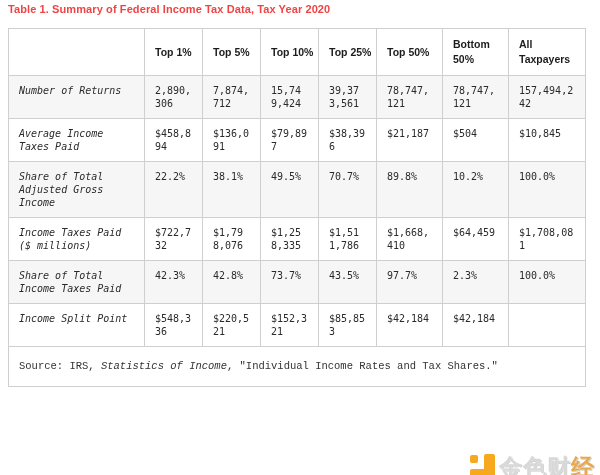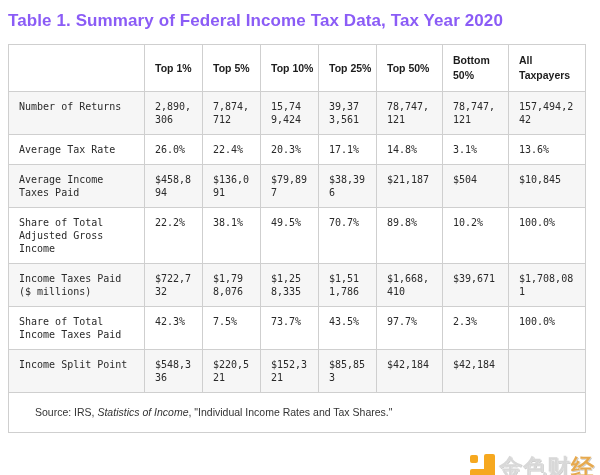--- a/index.html
+++ b/index.html
@@ -5,24 +5,24 @@
   * { box-sizing: border-box; }
   html, body { margin: 0; padding: 0; }
   body {
     width: 600px; height: 475px;
     background: #ffffff;
     font-family: "Liberation Sans", sans-serif;
     position: relative;
     overflow: hidden;
   }
   .page-title {
-    font-size: 17px;
+    font-size: 11px;
     font-weight: bold;
-    color: #8b5cf6;
-    margin: 11px 0 0 8px;
+    color: #ef4444;
+    margin: 3px 0 0 8px;
     letter-spacing: 0.1px;
   }
   table.tax-table {
     border-collapse: collapse;
     table-layout: fixed;
     width: 484px;
     margin: 13px 0 0 8px;
   }
   .tax-table th, .tax-table td {
     border: 1px solid #cfcfcf;
@@ -43,27 +43,27 @@
     font-family: "DejaVu Sans Mono", "Liberation Mono", monospace;
     font-size: 10px;
     line-height: 13px;
     color: #2a2a2a;
     text-align: left;
     vertical-align: top;
     padding: 8px 10px;
     word-break: break-all;
     background: #ffffff;
   }
-  .tax-table tbody td.lbl { word-break: normal; }
+  .tax-table tbody td.lbl { word-break: normal; font-style: italic; }
   .tax-table tbody tr:nth-child(odd) td { background: #f6f6f6; }
   .tax-table tfoot td {
-    font-family: Liberation Sans, sans-serif;
+    font-family: Liberation Mono, monospace;
     font-size: 10.5px;
     color: #333333;
-    padding: 13px 26px;
+    padding: 13px 10px;
     background: #ffffff;
     line-height: 13px;
   }
   .tax-table tfoot em { font-style: italic; }
   
   .watermark {
     position: absolute;
     right: 5px;
     top: 454px;
     display: flex;
@@ -131,30 +131,20 @@
       <td class="lbl">Number of Returns</td>
       <td>2,890,306</td>
       <td>7,874,712</td>
       <td>15,749,424</td>
       <td>39,373,561</td>
       <td>78,747,121</td>
       <td>78,747,121</td>
       <td>157,494,242</td>
     </tr>
     <tr>
-      <td class="lbl">Average Tax Rate</td>
-      <td>26.0%</td>
-      <td>22.4%</td>
-      <td>20.3%</td>
-      <td>17.1%</td>
-      <td>14.8%</td>
-      <td>3.1%</td>
-      <td>13.6%</td>
-    </tr>
-    <tr>
       <td class="lbl">Average Income Taxes Paid</td>
       <td>$458,894</td>
       <td>$136,091</td>
       <td>$79,897</td>
       <td>$38,396</td>
       <td>$21,187</td>
       <td>$504</td>
       <td>$10,845</td>
     </tr>
     <tr>
@@ -167,27 +157,27 @@
       <td>10.2%</td>
       <td>100.0%</td>
     </tr>
     <tr>
       <td class="lbl">Income Taxes Paid ($ millions)</td>
       <td>$722,732</td>
       <td>$1,798,076</td>
       <td>$1,258,335</td>
       <td>$1,511,786</td>
       <td>$1,668,410</td>
-      <td>$39,671</td>
+      <td>$64,459</td>
       <td>$1,708,081</td>
     </tr>
     <tr>
       <td class="lbl">Share of Total Income Taxes Paid</td>
       <td>42.3%</td>
-      <td>7.5%</td>
+      <td>42.8%</td>
       <td>73.7%</td>
       <td>43.5%</td>
       <td>97.7%</td>
       <td>2.3%</td>
       <td>100.0%</td>
     </tr>
     <tr>
       <td class="lbl">Income Split Point</td>
       <td>$548,336</td>
       <td>$220,521</td>

